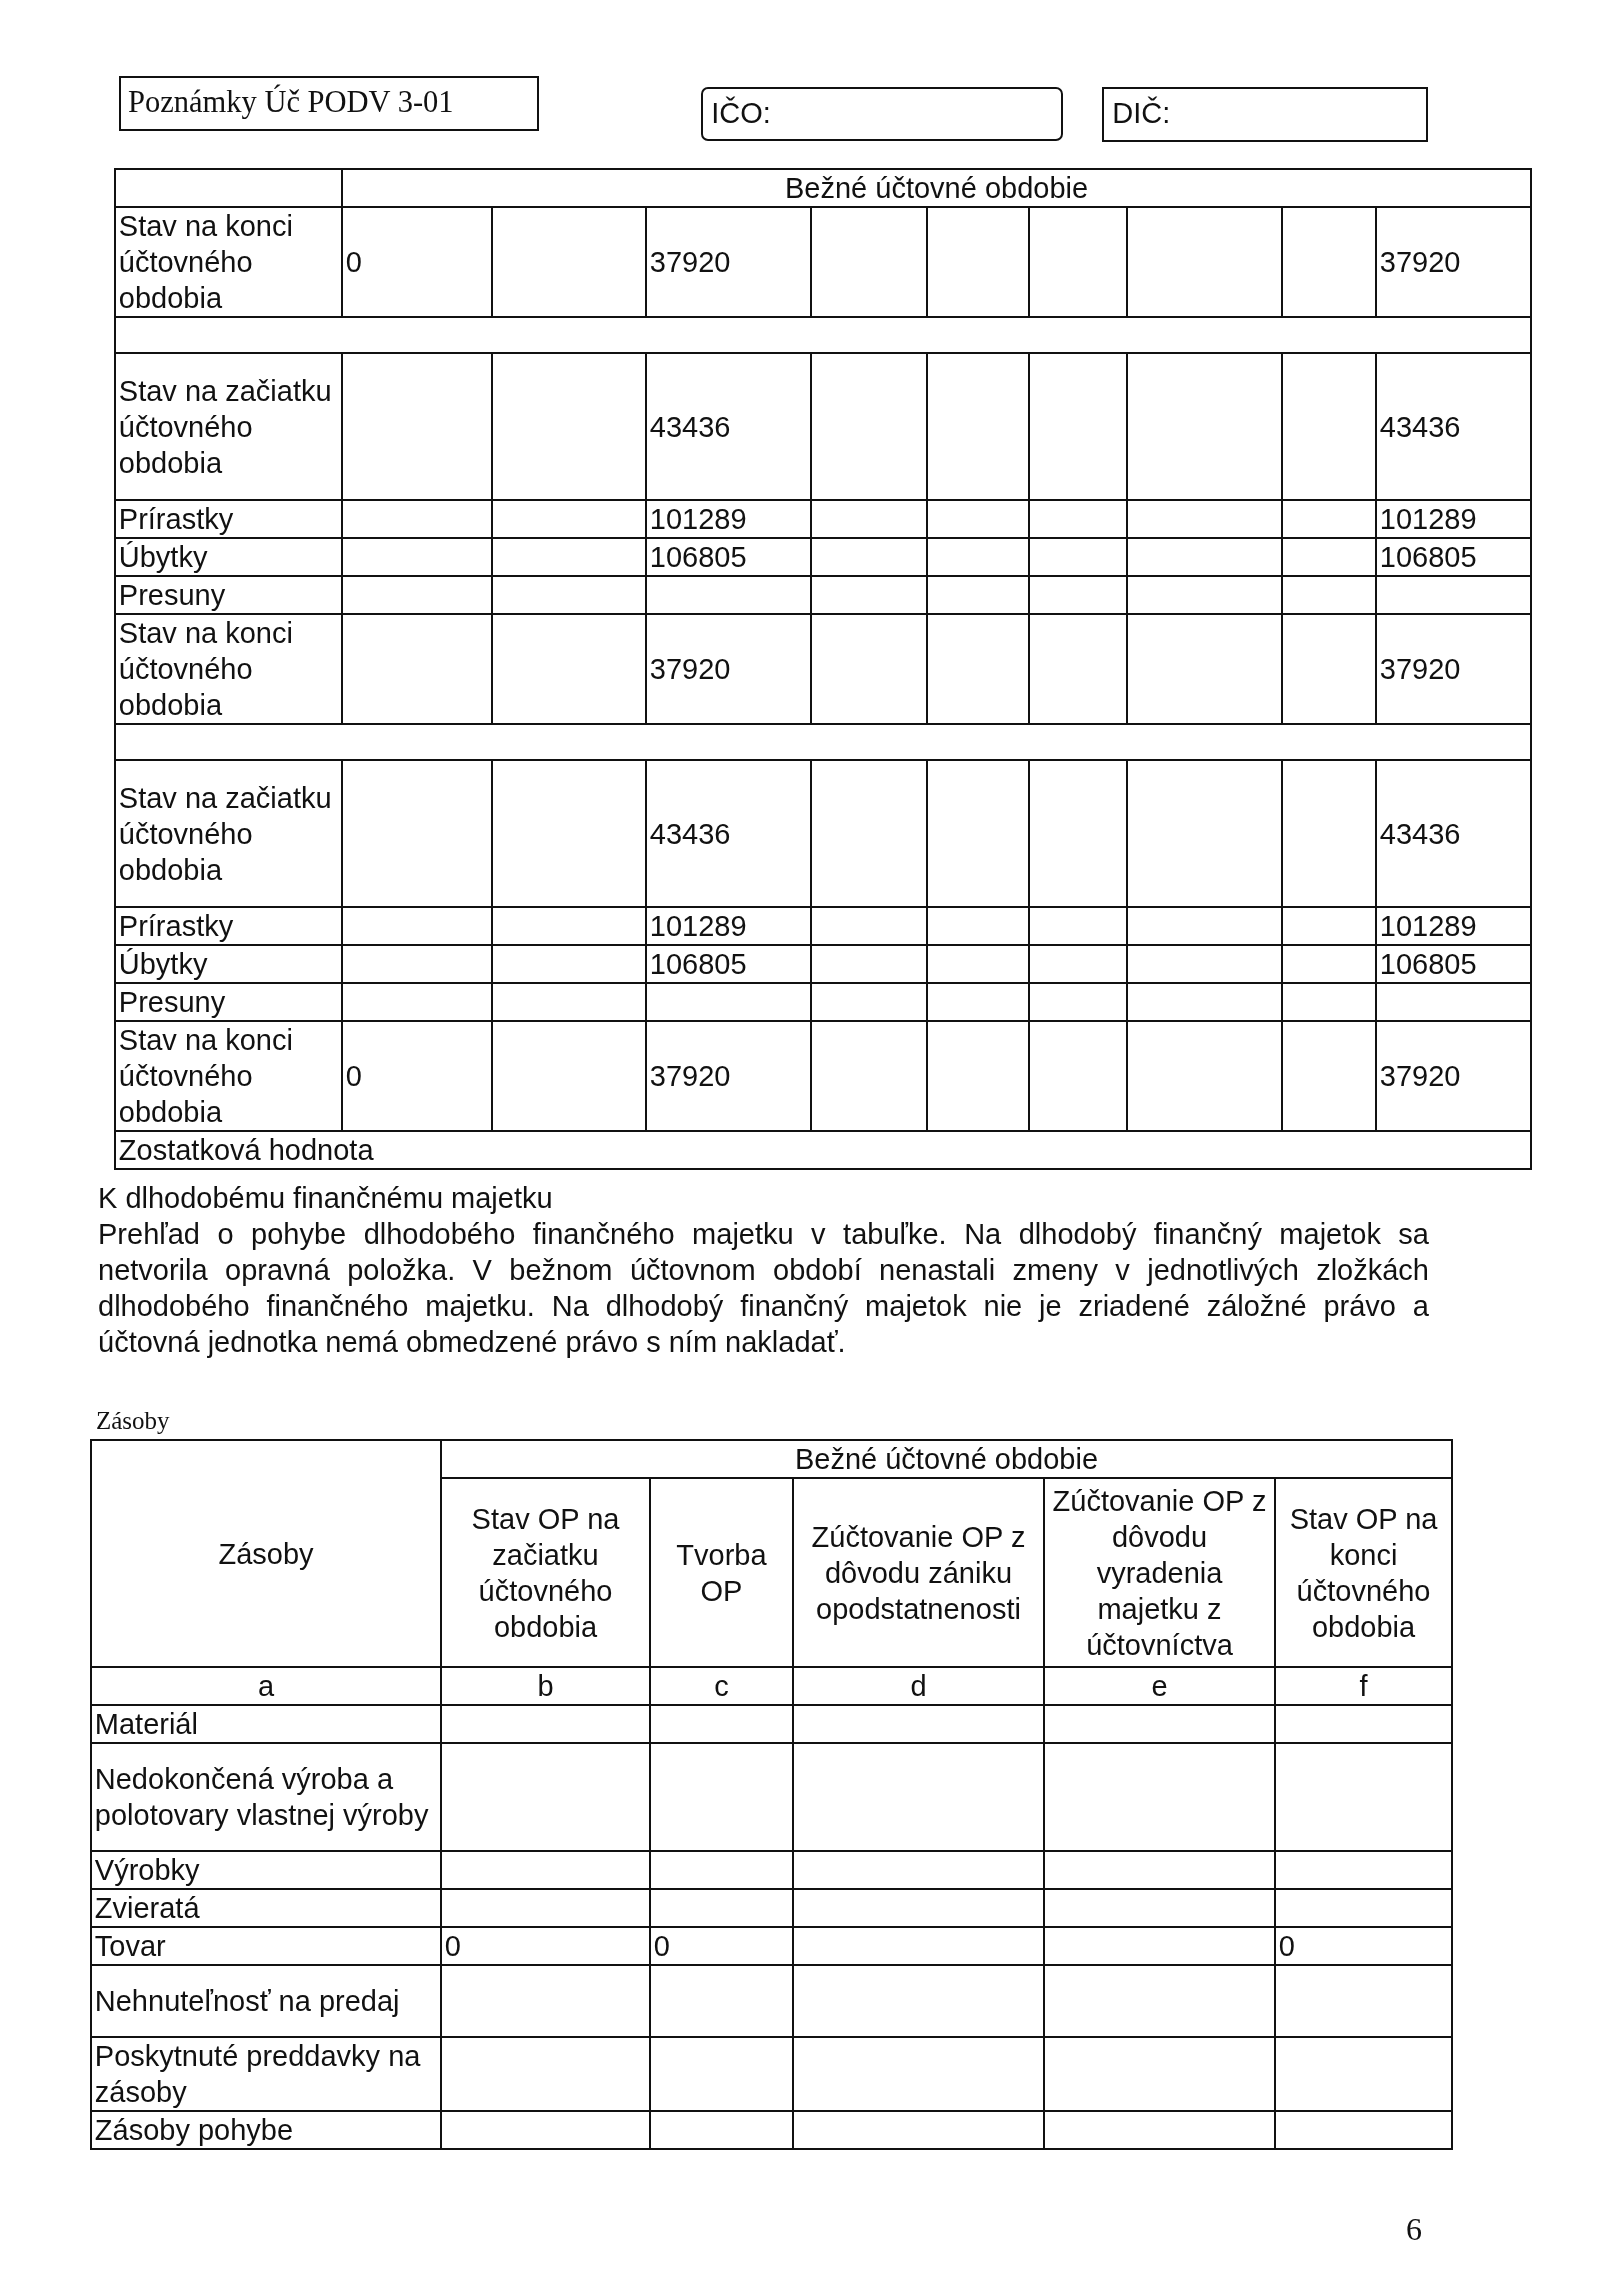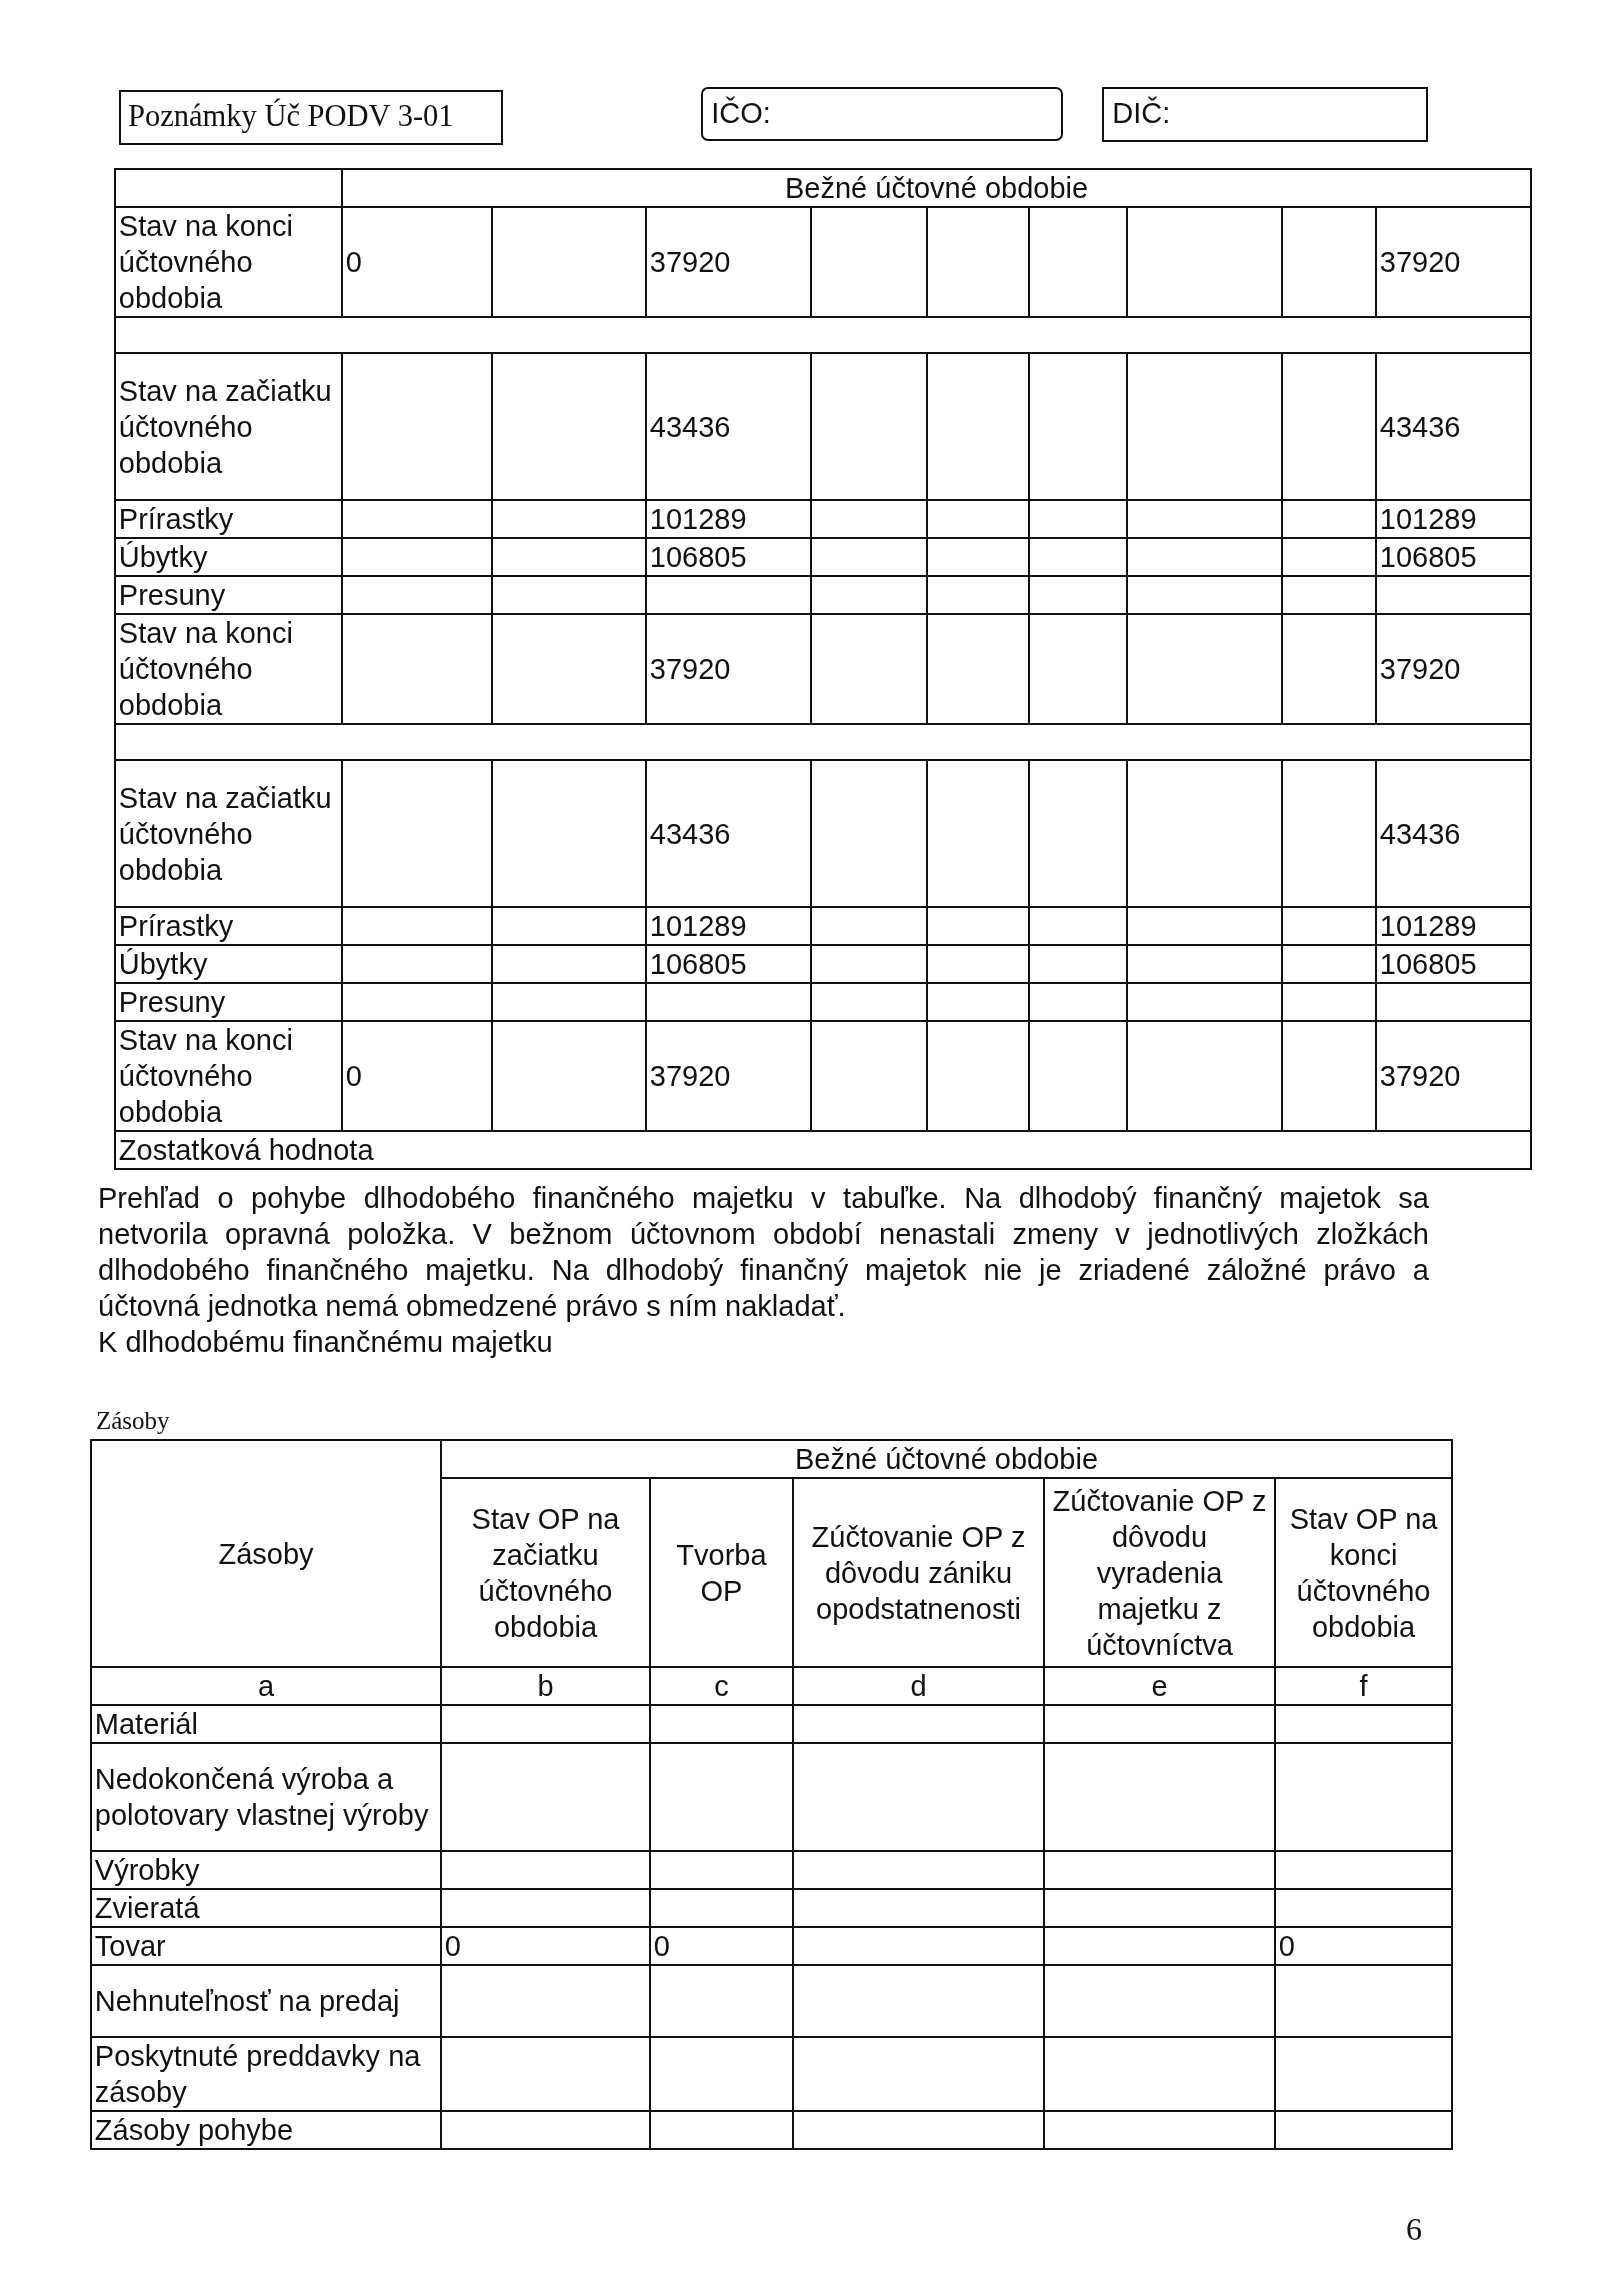--- a/index.html
+++ b/index.html
@@ -12,21 +12,21 @@
   table.grid { position:absolute; border-collapse:collapse; table-layout:fixed; }
   table.grid td { border:2.1px solid #111; font-size:29px; line-height:36px; padding:0 2.8px; vertical-align:middle; overflow:hidden; }
   .c { text-align:center; }
   .para { position:absolute; font-size:29px; line-height:36px; text-align:justify; }
   .small-serif { font-family:"Liberation Serif", serif; font-size:25px; }
   .pagenum { font-family:"Liberation Serif", serif; font-size:32px; }
 </style>
 </head>
 <body>
 
-<div class="box hdr-title" style="left:119px; top:90px; width:384px; height:55px;">
+<div class="box hdr-title" style="left:119px; top:76px; width:420px; height:55px;">
   <span>Poznámky Úč PODV 3-01</span>
 </div>
 <div class="box hdr-field" style="left:701px; top:87px; width:362px; height:54px;border-radius:7px;">
   <span>IČO:</span>
   <span></span>
 </div>
 <div class="box hdr-field" style="left:1102px; top:87px; width:326px; height:55px;">
   <span>DIČ:</span>
   <span></span>
 </div>
@@ -187,22 +187,22 @@
         <td></td>
         <td>37920</td>
       </tr>
       <tr style="height: 36px;">
         <td colspan="10">Zostatková hodnota</td>
       </tr>
     </tbody>
 </table>
 
 <div class="para" style="left:98px; top:1180px; width:1331px;">
+  <div>K dlhodobému finančnému majetku</div>
   <div>Prehľad o pohybe dlhodobého finančného majetku v tabuľke. Na dlhodobý finančný majetok sa netvorila opravná položka. V bežnom účtovnom období nenastali zmeny v jednotlivých zložkách dlhodobého finančného majetku. Na dlhodobý finančný majetok nie je zriadené záložné právo a účtovná jednotka nemá obmedzené právo s ním nakladať.</div>
-  <div>K dlhodobému finančnému majetku</div>
 </div>
 
 <div class="abs small-serif" style="left:96px; top:1407px;">Zásoby</div>
 
 <table class="grid" style="left:90px; top:1439px; width:1362px;">
   <colgroup>
     <col style="width:350px">
       <col style="width:209px">
       <col style="width:143px">
     <col style="width:251px">

